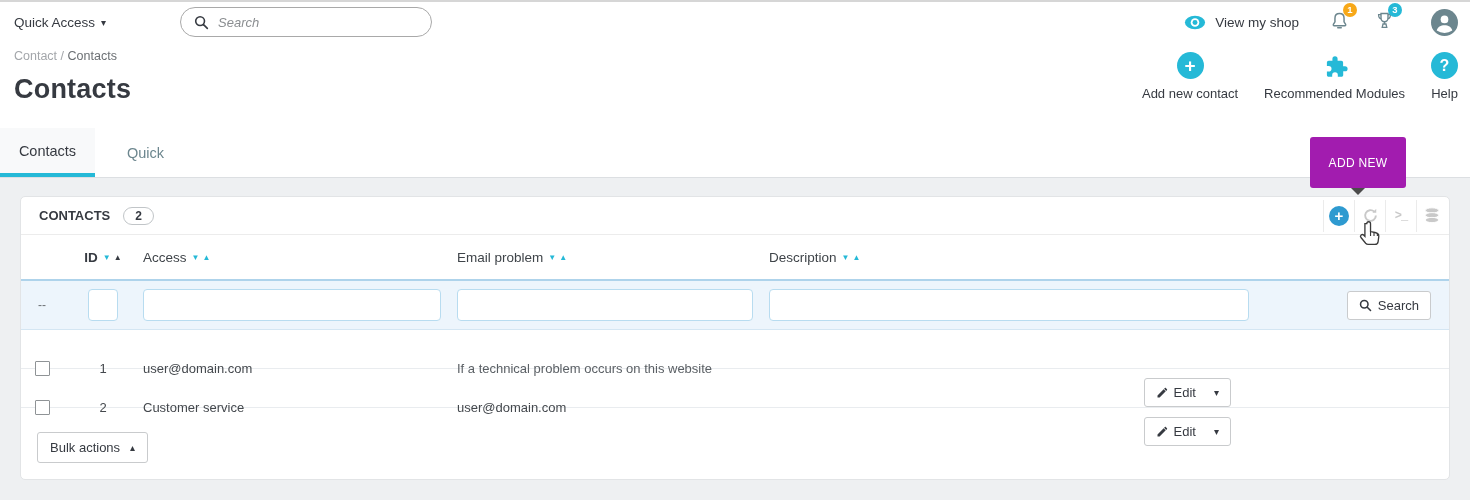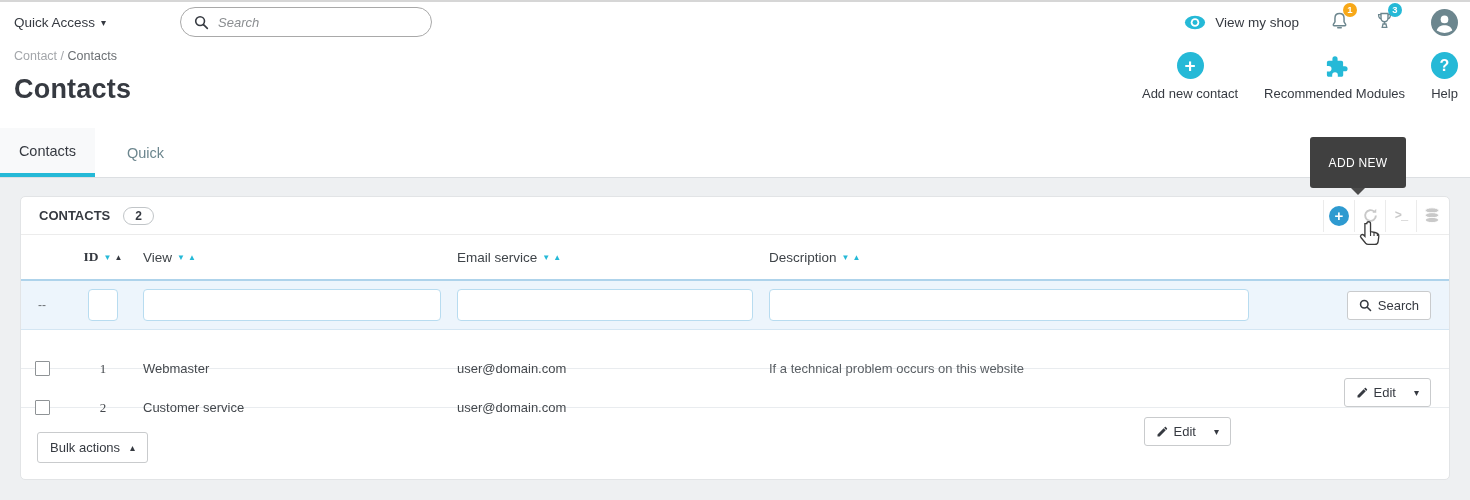--- a/index.html
+++ b/index.html
@@ -51,21 +51,21 @@
     font-size:12px; font-weight:bold; color:#363a41; background:#fff; }
   .panel-toolbar { margin-left:auto; display:flex; height:32px; margin-right:2px; }
   .tool-cell { width:31px; display:flex; align-items:center; justify-content:center; border-left:1px solid #ebebeb; cursor:pointer; }
   .plus-circle-sm { width:20px; height:20px; border-radius:50%; background:#2e9ad0; color:#fff;
     display:flex; align-items:center; justify-content:center; font-size:15px; font-weight:bold; line-height:1; }
   .term-glyph { font-family:"Liberation Mono", monospace; font-size:12px; font-weight:bold; color:#c9c9c9; letter-spacing:-1px; }
 
   .tgrid { display:grid; grid-template-columns:58px 64px 314px 312px 1fr 200px; align-items:center; }
   .col-head { height:44px; font-size:13.5px; color:#3f4449; }
   .col-head .cell { padding-right:16px; display:flex; align-items:center; gap:2px; }
-  .cell-center { justify-content:center; text-align:center;font-family:Liberation Serif, serif; }
+  .cell-center { justify-content:center; text-align:center; }
   .col-id-label { font-weight:bold; color:#363a41; }
   .sort { font-size:8px; color:#25b9d7; margin-left:3px; cursor:pointer; }
   .sort + .sort { margin-left:1px; }
   .sort.dark { color:#363a41; }
 
   .filter-row { height:51px; background:#edf5fc; border-top:2px solid #aed3eb; border-bottom:1px solid #d4e6f3; }
   .filter-row .fcell { padding-right:16px; display:flex; align-items:center; }
   .dashes { font-size:12px; color:#6b6f73; width:100%; text-align:center; }
   .f-input { height:32px; border:1px solid #b8dcf0; border-radius:4px; background:#fff; width:100%;
     outline:none; padding:0 8px; font-size:13px; font-family:"Liberation Sans",sans-serif; color:#363a41; }
@@ -79,21 +79,21 @@
   .chk { width:15px; height:15px; border:1px solid #8f9396; border-radius:1px; background:#fff; margin:0 auto; display:block; cursor:pointer; }
   .desc-text { color:#5b6065; }
   .edit-wrap { display:flex; justify-content:flex-end; padding-right:18px;margin-top:48px; }
   .edit-btn .caret-dn { margin-left:12px; font-size:10px; }
 
   .panel-footer { padding:24px 16px 16px; }
   .bulk-btn { padding:7px 12px;text-align:right; }
   .bulk-btn .caret-up { font-size:10px; margin-left:4px; }
 
   
-  .tooltip { position:absolute; left:1310px; top:137px; width:96px; height:51px; background:#404040;
+  .tooltip { position:absolute; left:1310px; top:137px; width:96px; height:51px; background:#a21caf;
     border-radius:3px; color:#fff; font-size:12px; letter-spacing:0.3px; display:flex; align-items:center;
     justify-content:center; z-index:20; }
   .tooltip .arrow { position:absolute; bottom:-7px; left:41px; width:0; height:0;
     border-left:7px solid transparent; border-right:7px solid transparent; border-top:7px solid #4b4b4b; }
   .cursor-pointer { position:absolute; left:1356px; top:218px; z-index:30; pointer-events:none; }
 </style>
 </head>
 <body>
 
 <div class="topbar">
@@ -206,26 +206,26 @@
     </div>
 
     <div class="tgrid col-head">
       <div class="cell"></div>
       <div class="cell cell-center">
         <span class="col-id-label">ID</span>
         <span class="sort">▼</span>
         <span class="sort dark">▲</span>
       </div>
       <div class="cell">
-        <span>View</span>
+        <span>Access</span>
         <span class="sort">▼</span>
         <span class="sort">▲</span>
       </div>
       <div class="cell">
-        <span>Email service</span>
+        <span>Email problem</span>
         <span class="sort">▼</span>
         <span class="sort">▲</span>
       </div>
       <div class="cell">
         <span>Description</span>
         <span class="sort">▼</span>
         <span class="sort">▲</span>
       </div>
       <div class="cell"></div>
     </div>
@@ -255,21 +255,20 @@
           <span>Search</span>
         </button>
       </div>
     </div>
 
     <div class="tgrid data-row">
       <div class="cell">
         <span class="chk"></span>
       </div>
       <div class="cell cell-center" style="text-align:center">1</div>
-      <div class="cell">Webmaster</div>
       <div class="cell">user@domain.com</div>
       <div class="cell desc-text">If a technical problem occurs on this website</div>
       <div class="edit-wrap">
         <button class="btn edit-btn">
           <svg width="12" height="12" viewBox="0 0 16 16">
             <path d="M2 11.2V14h2.8L13 5.8 10.2 3 2 11.2zM14.7 4.1c.3-.3.3-.8 0-1.1L13 1.3c-.3-.3-.8-.3-1.1 0l-1.1 1.1 2.8 2.8 1.1-1.1z" fill="#363a41"></path>
           </svg>
           <span>Edit</span>
           <span class="caret-dn">▾</span>
         </button>

